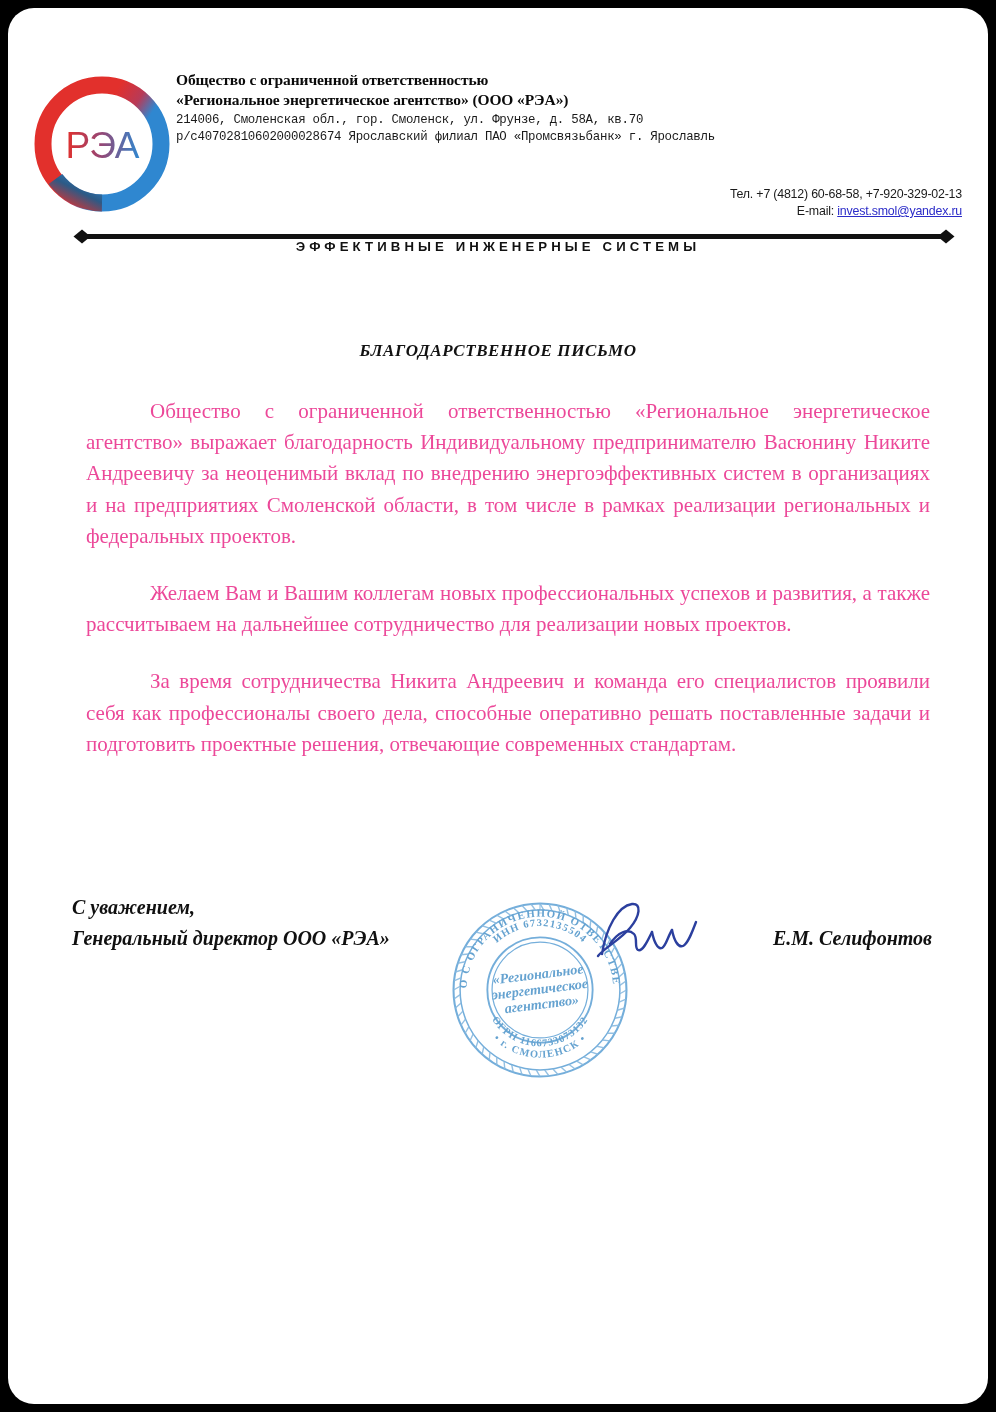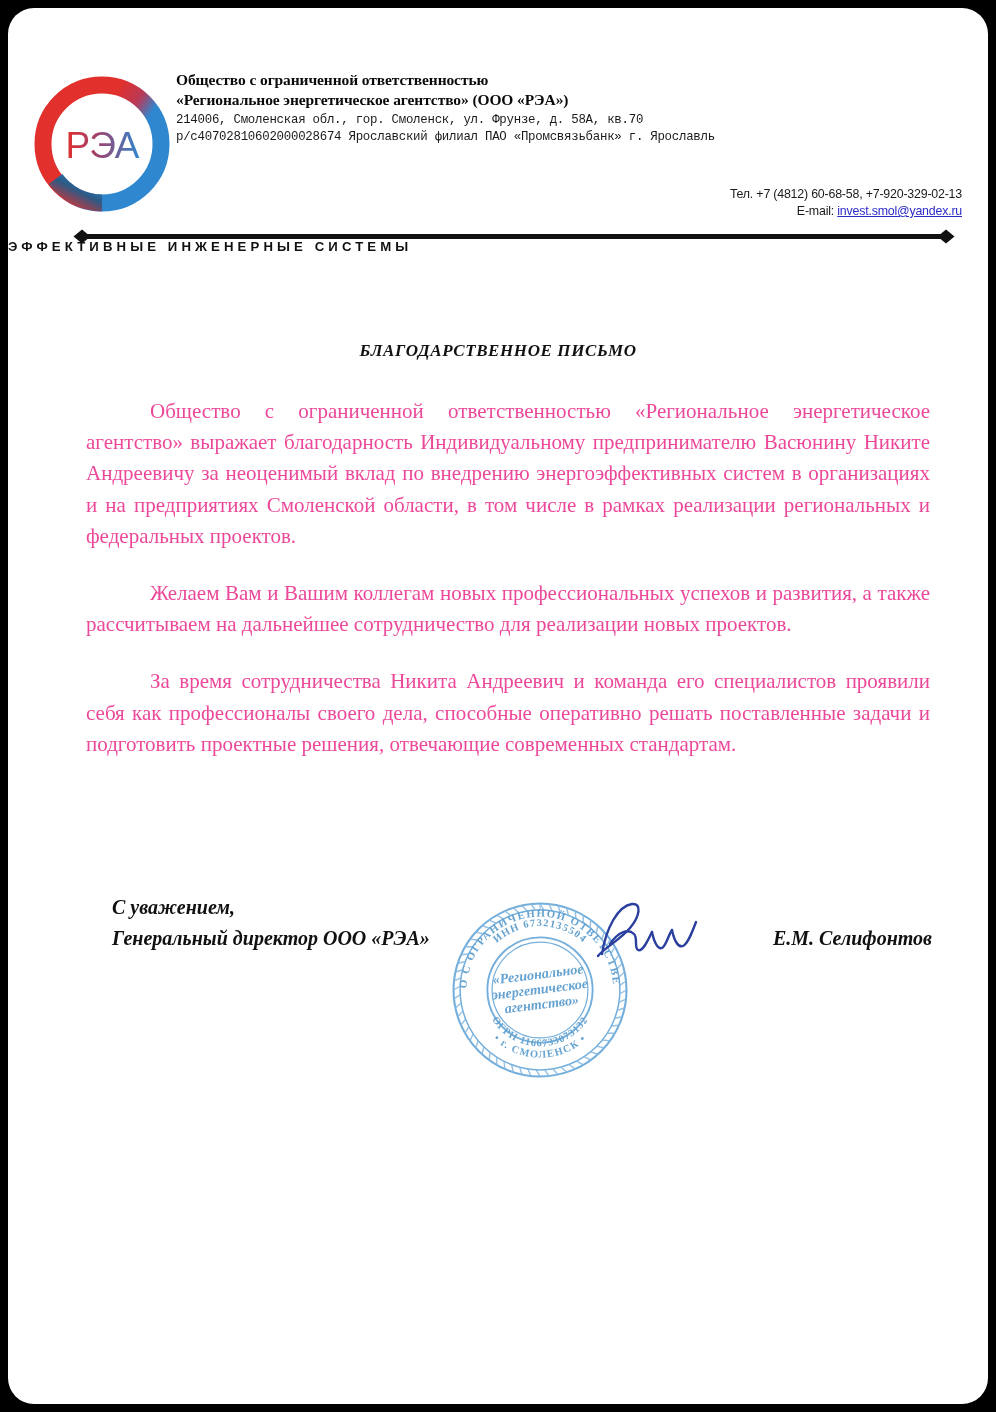--- a/index.html
+++ b/index.html
@@ -90,20 +90,21 @@
     width: 884px;
     height: 24px;
   }
   .divider svg { display:block; }
 
   .tagline {
     position: absolute;
     left: 0;
     top: 231px;
     width: 980px;
+    text-align: center;
     font-family: "Liberation Sans", sans-serif;
     font-weight: bold;
     font-size: 13.2px;
     letter-spacing: 4.1px;
     color: #111111;
   }
 
   
   .doc-title {
     position: absolute;
@@ -149,21 +150,20 @@
     position: absolute;
     left: 0;
     top: 0;
     font-family: "Liberation Serif", serif;
     font-weight: bold;
     font-style: italic;
     font-size: 20px;
     line-height: 31px;
     color: #101010;
     white-space: nowrap;
-    margin-left: 40px;
   }
   .sign-name {
     position: absolute;
     right: 0;
     top: 31px;
     font-family: "Liberation Serif", serif;
     font-weight: bold;
     font-style: italic;
     font-size: 20px;
     line-height: 31px;

